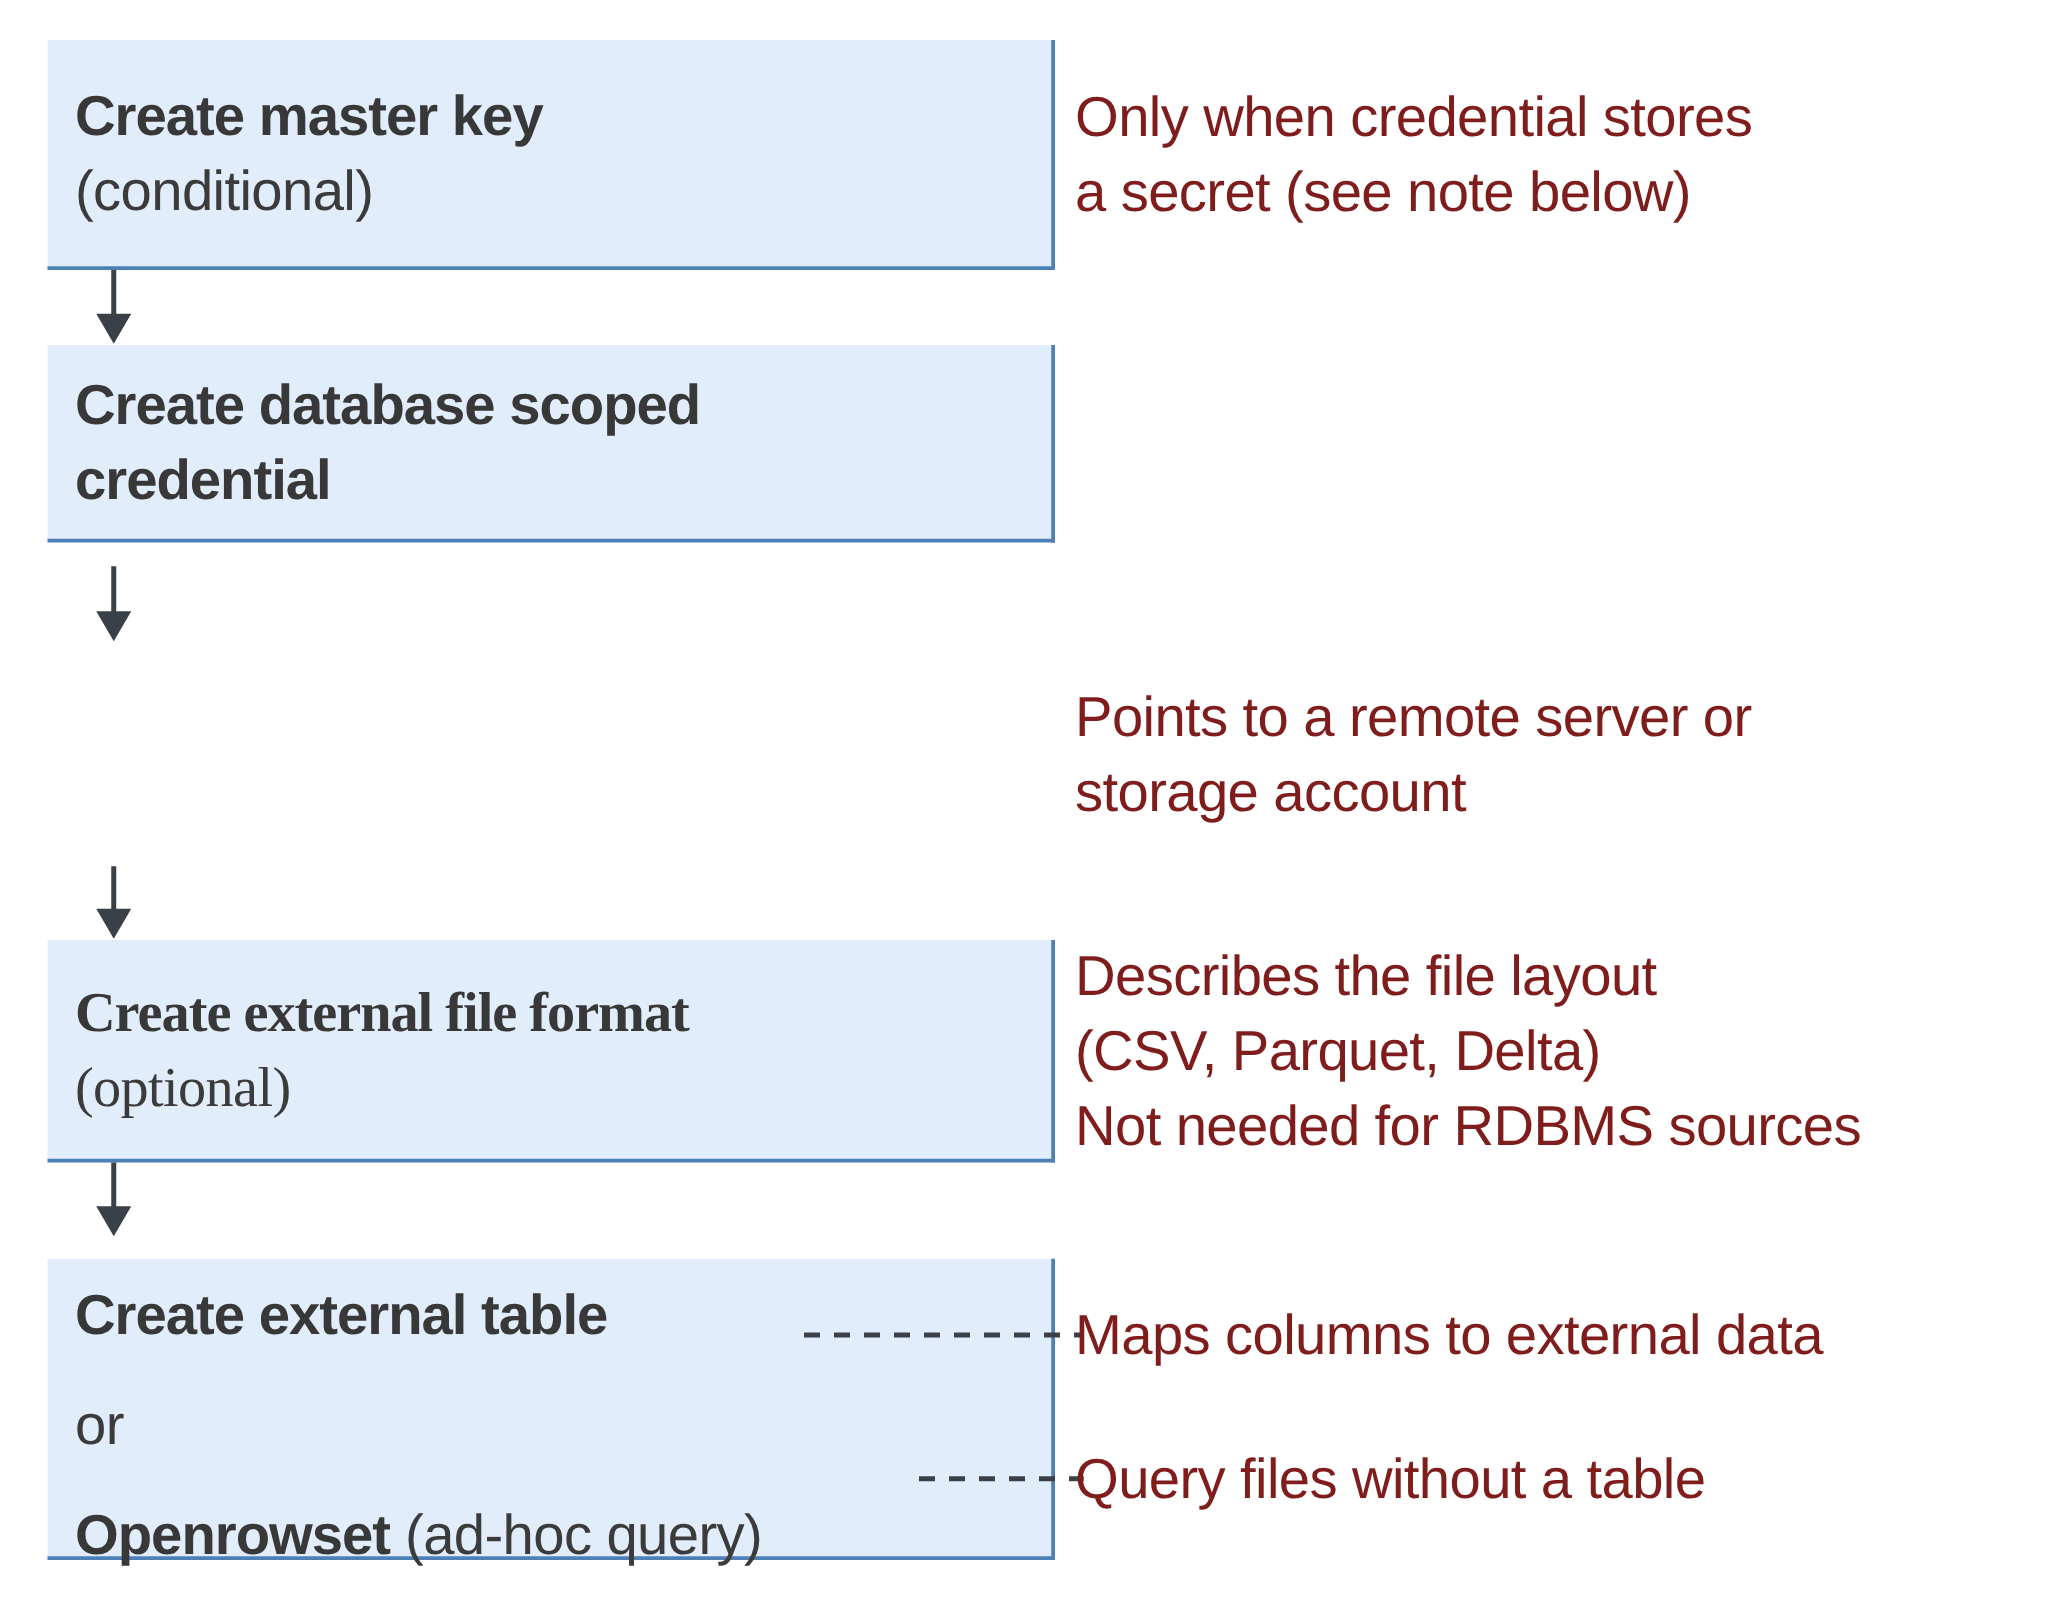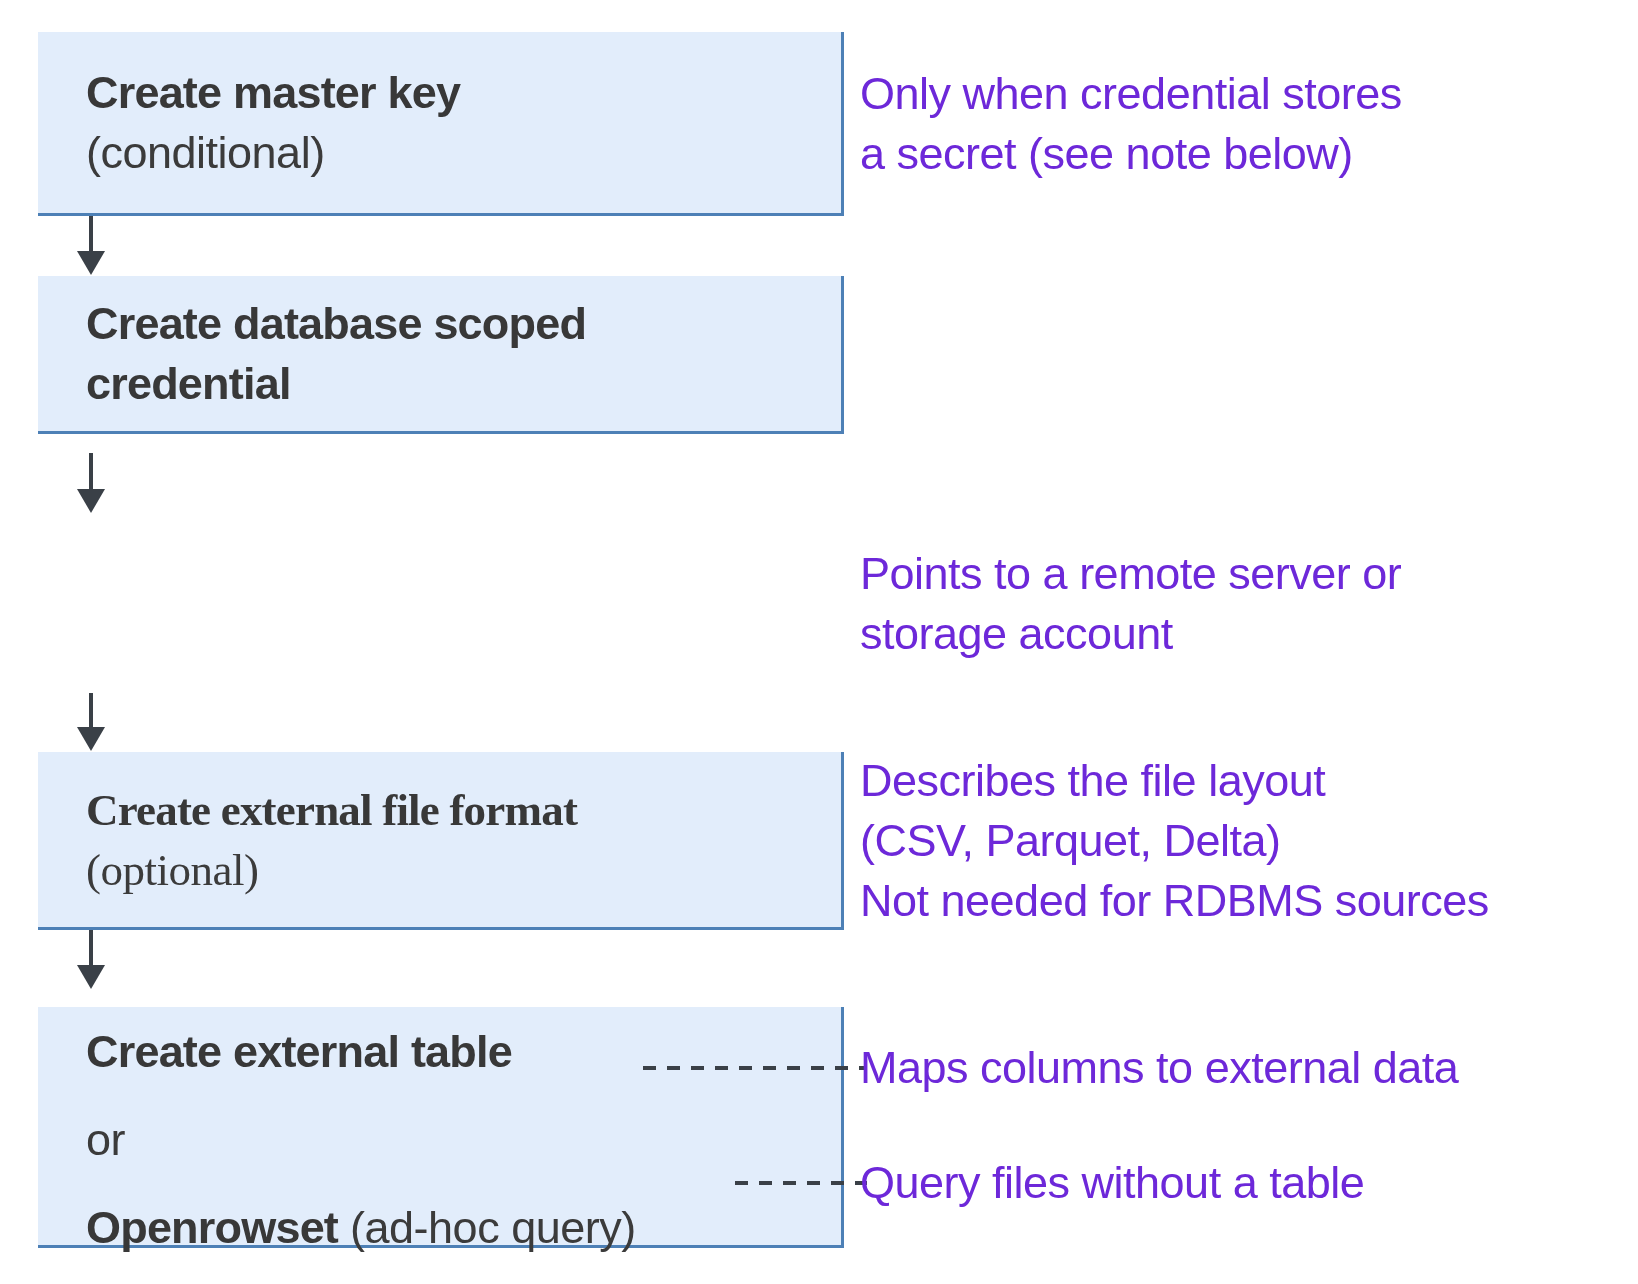--- a/index.html
+++ b/index.html
@@ -22,21 +22,21 @@
     position: absolute;
     left: 38px;
     width: 806px;
     box-sizing: border-box;
     background: #e2edfb;
     border-right: 3px solid #4d80b6;
     border-bottom: 3px solid #4d80b6;
     display: flex;
     flex-direction: column;
     justify-content: center;
-    padding-left: 48px;
+    padding-left: 22px;
     padding-right: 20px;
   }
   .box-1 { top: 32px;   height: 184px; }
   .box-2 { top: 276px;  height: 158px; }
   .box-3 { top: 514px;  height: 179px; }
   .box-4 { top: 752px;  height: 178px; font-family: Liberation Serif, serif; }
   .box-5 { top: 1007px; height: 241px; }
 
   .step-title {
     font-size: 45px;
@@ -97,21 +97,21 @@
     position: absolute;
     left: 860px;
     width: 770px;
     display: flex;
     flex-direction: column;
     justify-content: center;
     font-size: 45px;
     line-height: 60px;
     letter-spacing: -0.5px;
     white-space: pre-line;
-    color: #6d28d9;
+    color: #7f1d1d;
   }
   .note-1 { top: 32px;   height: 184px; }
   .note-2 { top: 276px;  height: 177px; }
   .note-3 { top: 514px;  height: 179px; }
   .note-4 { top: 752px;  height: 178px; }
   .note-5 { top: 1038px; height: 60px; }
   .note-6 { top: 1153px; height: 60px; }
 
   
   .dashed-connector {

